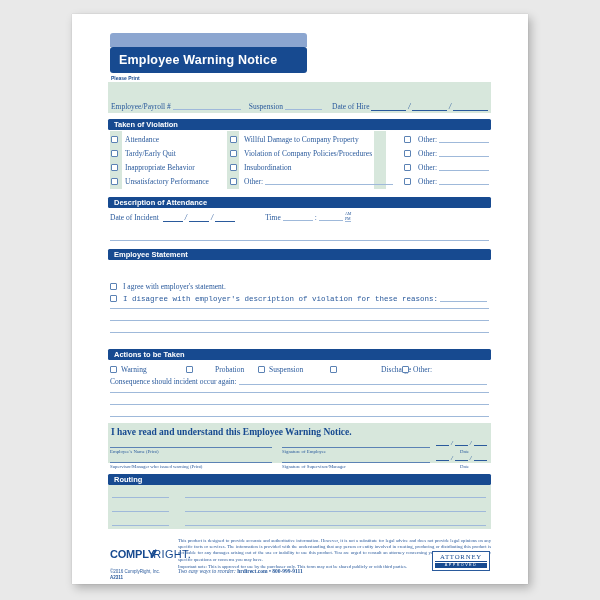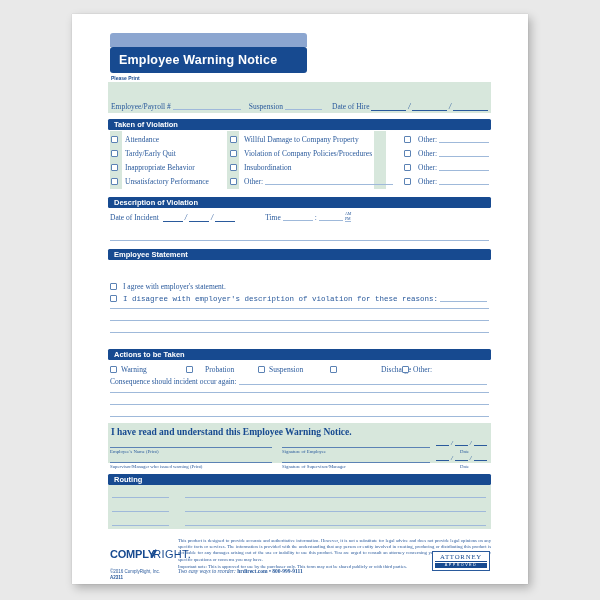--- a/index.html
+++ b/index.html
@@ -162,21 +162,21 @@
         <span class="lbl">Other:</span>
         <span class="flexline" style="margin-right:8px;"></span>
       </span>
     <span class="vcell vc3">
         <span class="cb"></span>
         <span class="lbl">Other:</span>
         <span class="flexline"></span>
       </span>
   </div>
 
-  <div class="abs bar" style="top:183px;">Description of Violation</div>
+  <div class="abs bar" style="top:183px;">Description of Attendance</div>
   <div class="row" style="left:38px; top:196px; width:379px; height:12px;">
     <span class="lbl">Date of Incident</span>
     <span class="dtriple" style="margin-left:4px;">
         <span class="seg" style="width:20px;"></span>
         <span class="slash"></span>
         <span class="seg" style="width:20px;"></span>
         <span class="slash"></span>
         <span class="seg" style="width:20px;"></span>
       </span>
     <span class="lbl" style="margin-left:30px;">Time</span>
@@ -206,21 +206,21 @@
   <div class="fullline" style="top:318px;"></div>
 
   <div class="abs bar" style="top:335px;">Actions to be Taken</div>
   <div class="row" style="left:38px; top:348px; width:379px; height:12px;">
     <span style="display:inline-flex; align-items:flex-end; width:76px;">
         <span class="cb"></span>
         <span class="lbl" style="margin-left:4px;">Warning</span>
       </span>
     <span style="display:inline-flex; align-items:flex-end; width:72px;">
         <span class="cb"></span>
-        <span class="lbl" style="margin-left:12px;">Probation</span>
+        <span class="lbl" style="margin-left:22px;">Probation</span>
       </span>
     <span style="display:inline-flex; align-items:flex-end; width:72px;">
         <span class="cb"></span>
         <span class="lbl" style="margin-left:4px;">Suspension</span>
       </span>
     <span style="display:inline-flex; align-items:flex-end; width:72px;gap:40px;">
         <span class="cb"></span>
         <span class="lbl" style="margin-left:4px;">Discharge</span>
       </span>
     <span style="display:inline-flex; align-items:flex-end;">

